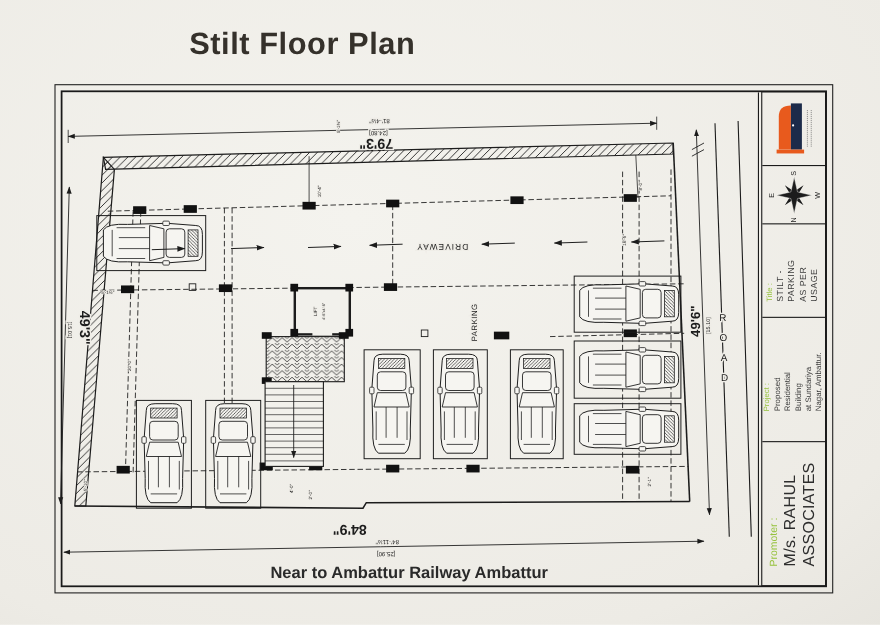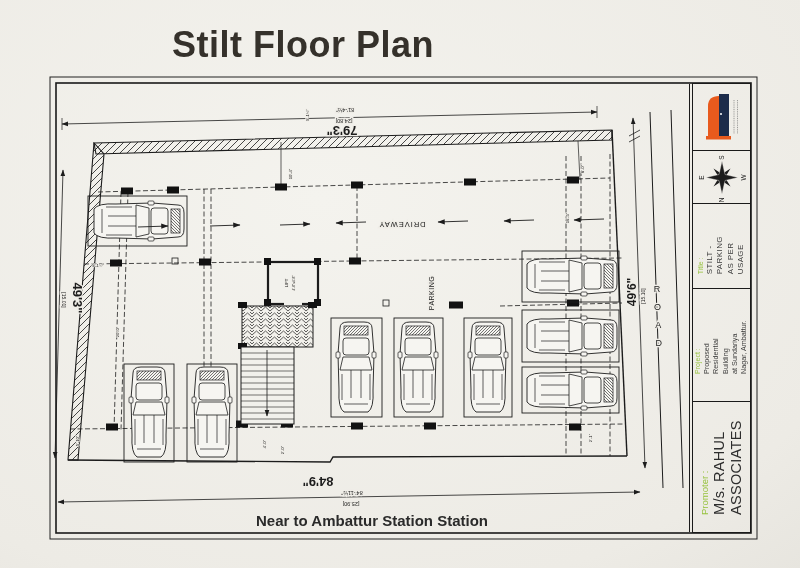--- a/index.html
+++ b/index.html
@@ -4,21 +4,21 @@
 <style>
   html,body{margin:0;padding:0;}
   .page{
     position:relative; width:800px; height:568px; overflow:hidden;
     background: radial-gradient(130% 130% at 40% 35%, #f4f3ee 0%, #edebe5 55%, #d9d7d0 100%);
     font-family:"Liberation Sans", sans-serif;
     color:#1c1c1c;
   }
   .main-title{
     position:absolute; left:172px; top:24px;
-    font-size:36px; font-weight:bold; color:#35312b; letter-spacing:0.5px;
+    font-size:28px; font-weight:bold; color:#35312b; letter-spacing:0.5px;
   }
   .caption{
     position:absolute; left:56px; top:512px; width:632px; text-align:center;
     font-size:15px; font-weight:bold; color:#2a2a2a;
   }
   svg text{ font-family:"Liberation Sans", sans-serif; fill:#1c1c1c; }
   .dimtxt{ paint-order:stroke; stroke:#efede7; stroke-width:2.5px; }
   .tinytxt{ paint-order:stroke; stroke:#efede7; stroke-width:1.2px; }
   
   .tb{
@@ -270,15 +270,15 @@
     <div class="tb-cell" style="height:132px">
       <div class="rot" style="width:124px">
         <div class="tb-prom-label">Promoter :</div>
         <div class="tb-prom-line">M/s. RAHUL</div>
         <div class="tb-prom-line">ASSOCIATES</div>
       </div>
     </div>
 
   </div>
 
-  <div class="caption">Near to Ambattur Station Station</div>
+  <div class="caption">Near to Ambattur Railway Ambattur</div>
 
 </div>
 
 </body></html>

